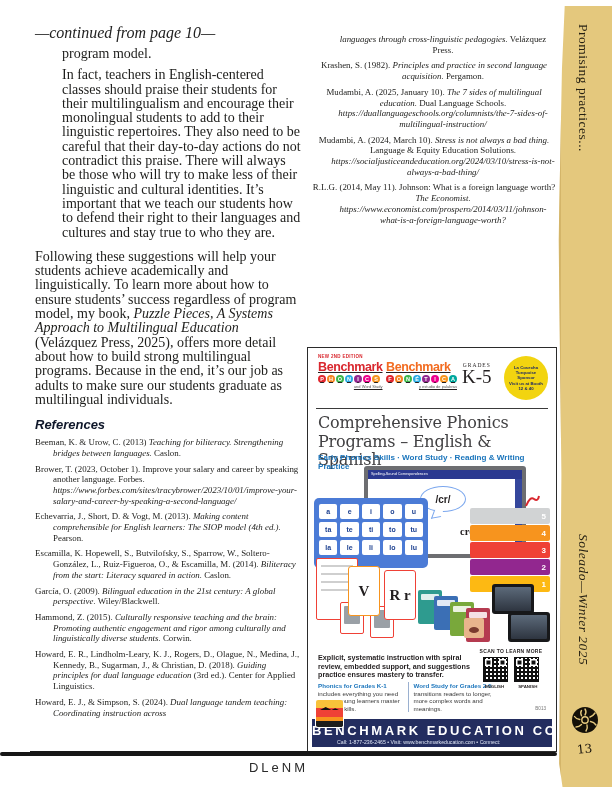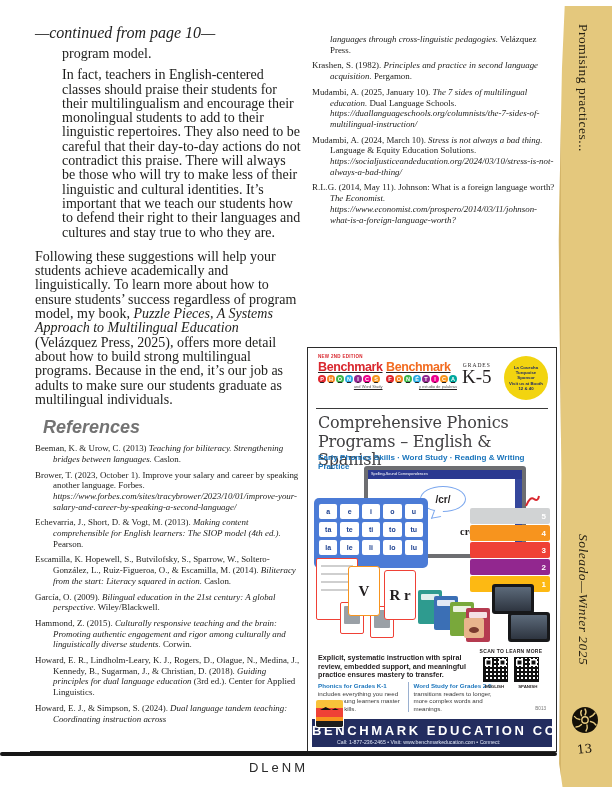--- a/index.html
+++ b/index.html
@@ -5,27 +5,27 @@
   html,body{margin:0;padding:0;background:#888;}
   .page{position:relative;width:612px;height:792px;background:#fff;margin:0 auto;overflow:hidden;
         font-family:"Liberation Serif",serif;color:#1d1d1b;}
   .it{font-style:italic;}
 
   
   .colL{position:absolute;left:35px;top:24px;width:266px;}
   .cont-note{font-style:italic;font-size:16px;color:#222;margin:0 0 5px 0;}
   .indent{margin-left:27px;}
   .body-p{font-size:14px;line-height:14.3px;margin:0 0 7px 0;}
-  .refs-head{font-size:18px;font-weight:bold;font-style:italic;color:#737373;margin:10px 0 5px 8px;
+  .refs-head{font-size:13px;font-weight:bold;font-style:italic;color:#0f172a;margin:10px 0 5px 0;
              font-family:"Liberation Sans",sans-serif;}
   .ref{font-size:8.9px;line-height:10.7px;margin:0 0 5px 0;padding-left:18px;text-indent:-18px;}
   .ref.contin{padding-left:18px;text-indent:0;}
 
   
-  .colR{position:absolute;left:312px;top:34px;width:244px;}
+  .colR{position:absolute;left:312px;top:34px;width:244px;text-align:center;}
 
   
   .sidebar{position:absolute;top:6px;right:0;width:55px;height:781px;background:#e4c87d;
            clip-path:polygon(14% 0,100% 0,100% 100%,10% 100%,4% 97%,8% 60%,3% 30%,9% 8%);}
   .side-edge{position:absolute;left:2px;top:0;bottom:0;width:2px;background:#c9a85c;opacity:.6;}
   .vtext{writing-mode:vertical-rl;font-size:13.5px;color:#241f12;letter-spacing:.5px;position:absolute;left:18px;}
   .vtext.top{top:18px;}
   .vtext.bottom{top:528px;font-style:italic;}
   .sun{position:absolute;left:14px;top:700px;}
   .pagenum{position:absolute;left:20px;top:736px;font-size:12px;color:#15100a;transform:rotate(-6deg);
@@ -271,21 +271,21 @@
           <i></i>
         </div>
       <div class="tablet tab2">
           <i></i>
         </div>
       <svg class="figure" width="16" height="14" viewBox="0 0 16 14">
         <path d="M2 12 Q6 2 10 5 T15 2" stroke="#d9272e" stroke-width="2" fill="none"></path>
       </svg>
     </div>
 
-    <div class="benefit">Explicit, systematic instruction with spiral review, embedded support, and meaningful practice ensures mastery to transfer.</div>
+    <div class="benefit">Explicit, systematic instruction with spiral review, embedded support, and suggestions practice ensures mastery to transfer.</div>
     <div class="minicols">
       <div class="mc"><b>Phonics for Grades K-1</b><span> includes everything you need to help young learners master phonics skills.</span></div>
       <div class="mc-div"></div>
       <div class="mc"><b>Word Study for Grades 2-5</b><span> transitions readers to longer, more complex words and meanings.</span></div>
     </div>
 
     <div class="scanbox">
       <div class="scan-label">SCAN TO LEARN MORE</div>
       <div class="qr-row">
         <div class="qr"></div>

